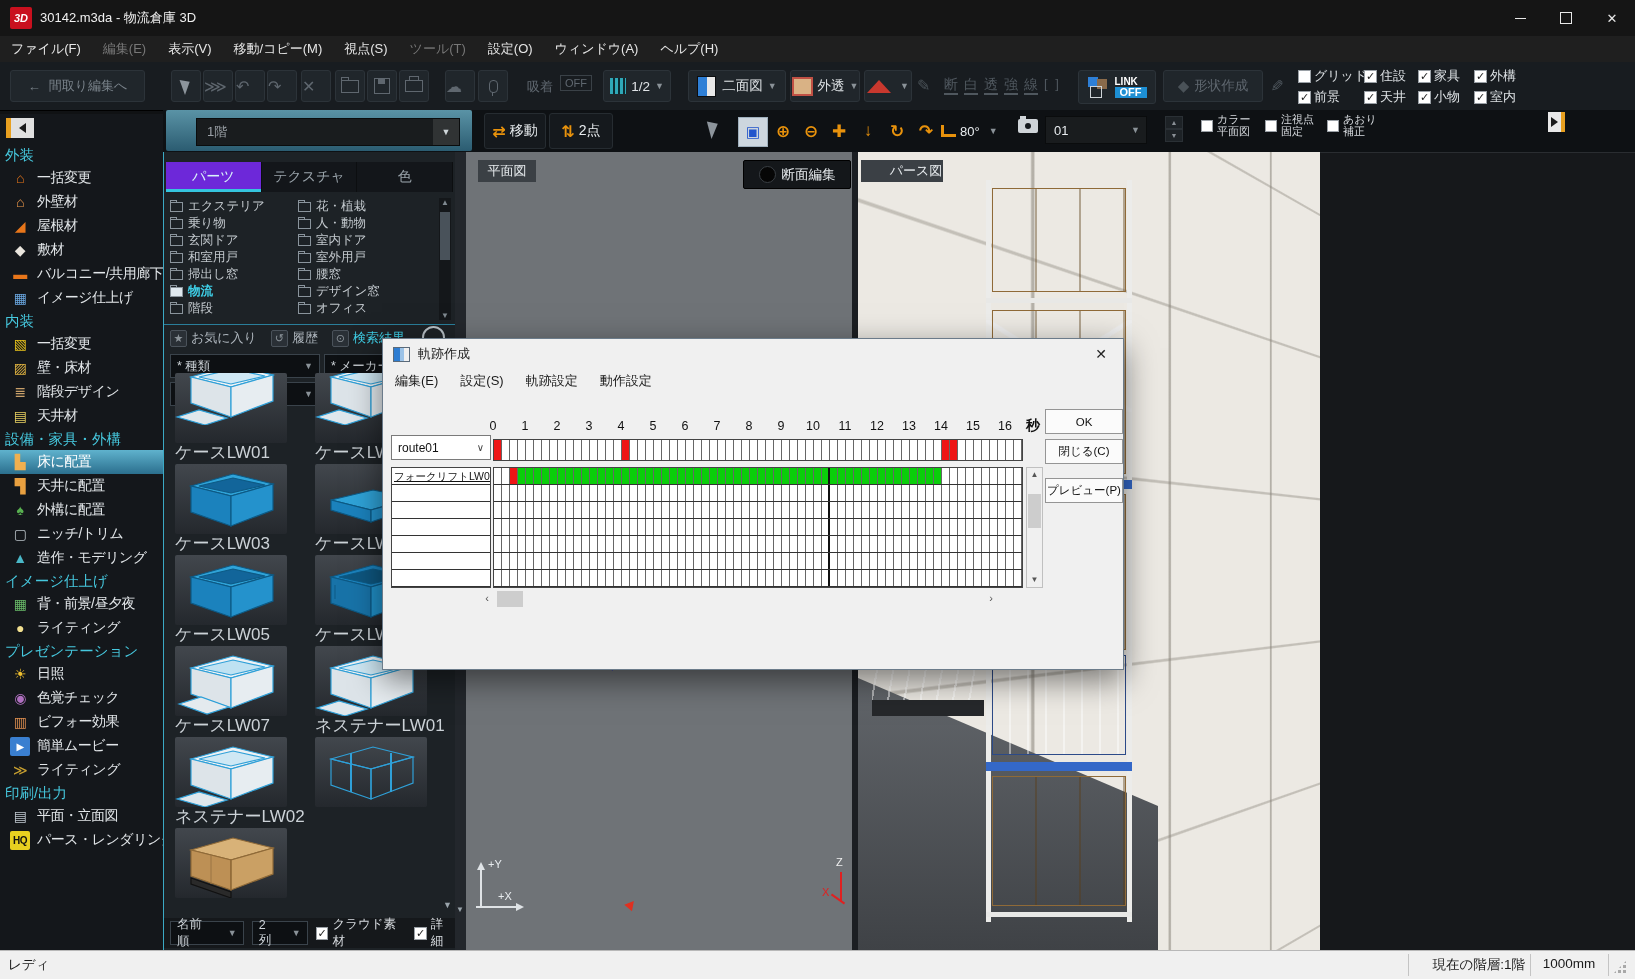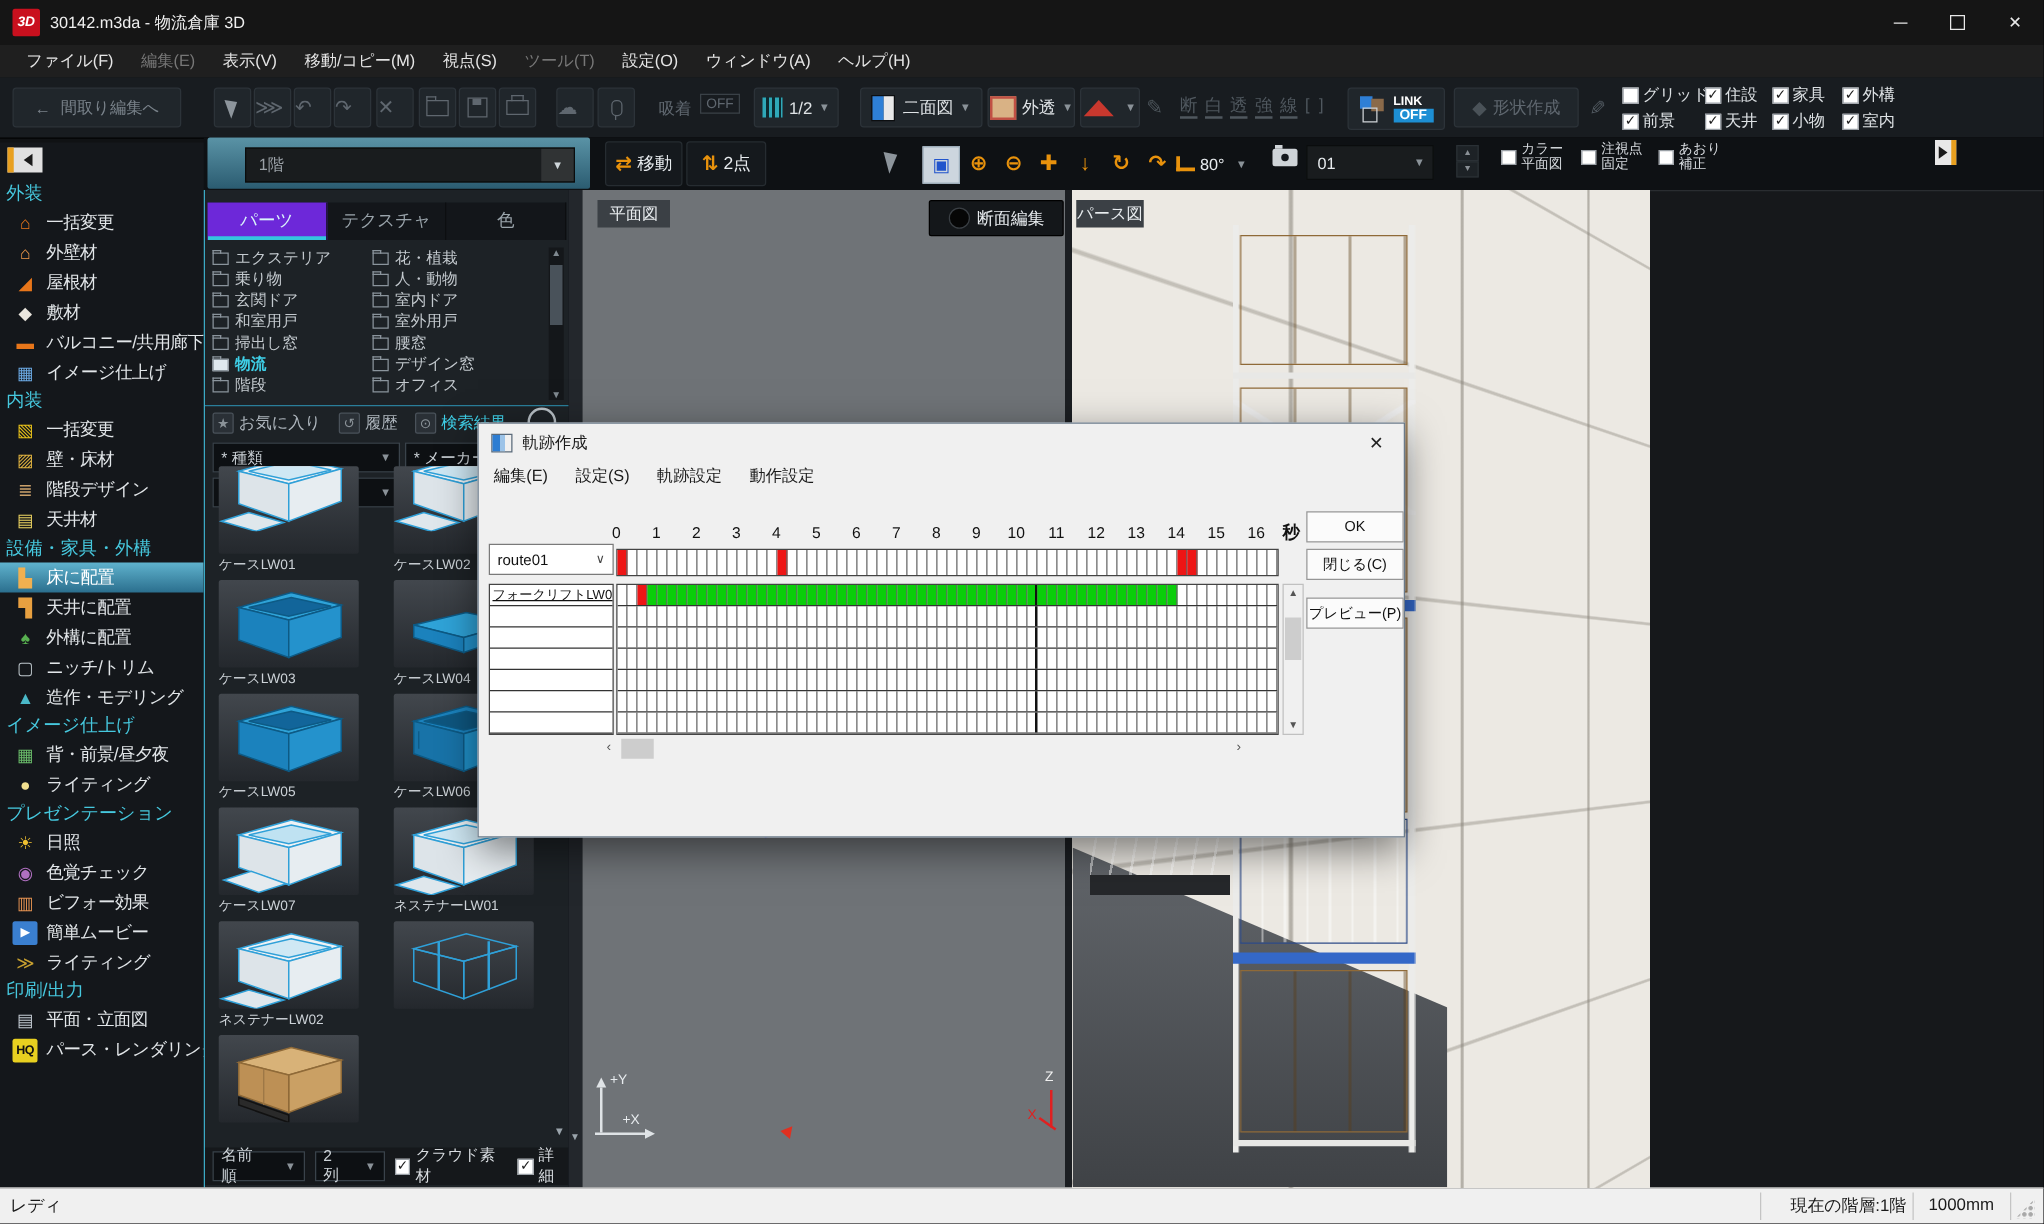--- a/index.html
+++ b/index.html
@@ -9,21 +9,21 @@
   #titlebar{position:absolute;left:0;top:0;width:1635px;height:36px;background:#151515;}
   #appicon{position:absolute;left:10px;top:7px;width:22px;height:22px;background:#c9101e;border-radius:2px;
            color:#fff;font-weight:bold;font-style:italic;font-size:11px;display:flex;align-items:center;justify-content:center;}
   #wintitle{position:absolute;left:40px;top:0;height:36px;line-height:36px;color:#f0f0f0;font-size:13px;}
   .winbtn{position:absolute;top:0;width:46px;height:36px;display:flex;align-items:center;justify-content:center;color:#e8e8e8;}
   #btn-min{left:1497px}#btn-max{left:1543px}#btn-close{left:1589px}
   .glyph-min{width:11px;height:1px;background:#e8e8e8;display:block;}
   .glyph-max{width:10px;height:10px;border:1px solid #e8e8e8;display:block;}
   .glyph-close{font-size:13px;}
   
-  #menubar{position:absolute;left:0;top:36px;width:1635px;height:26px;background:#1f1f1f;display:flex;align-items:center;padding-left:10px;box-sizing:border-box;}
+  #menubar{position:absolute;left:0;top:36px;width:1635px;height:26px;background:#1f1f1f;display:flex;align-items:center;box-sizing:border-box;}
   .menu-item{color:#e6e6e6;font-size:13px;padding:0 11px;}
   .menu-item.dis{color:#777;}
   
   #toolbar1{position:absolute;left:0;top:62px;width:1635px;height:48px;background:#181c20;border-bottom:1px solid #000;}
   .t1btn{position:absolute;top:8px;height:32px;background:#20262b;border:1px solid #2c3339;border-radius:3px;
          display:flex;align-items:center;justify-content:center;color:#656d75;box-sizing:border-box;}
   #btn-madori{left:10px;width:135px;font-size:13px;color:#79828a;gap:8px;}
   .t1icon{width:30px;font-size:16px;color:#5f676f;}
   .csstri{width:0;height:0;border-left:9px solid #8d959c;border-top:5px solid transparent;border-bottom:11px solid transparent;transform:rotate(-20deg);}
   .i-folder{width:16px;height:11px;border:1px solid #5f676f;position:relative;}
@@ -106,21 +106,21 @@
   #pcat-scroll .a{position:absolute;left:0;width:12px;font-size:8px;color:#808archive;color:#7f8archive;color:#7f8990;text-align:center;}
   #ltabs{position:absolute;left:0px;top:172px;right:0;height:26px;border-top:1px solid #2a7e9a;display:flex;align-items:center;padding-left:6px;gap:14px;}
   .ltab{display:flex;align-items:center;gap:4px;color:#aeb6bd;font-size:13px;}
   .ltab .lic{font-size:11px;color:#8a9298;border:1px solid #4a525a;background:#2a3036;width:15px;height:15px;display:inline-flex;align-items:center;justify-content:center;border-radius:2px;}
   .ltab.on{color:#3fd0e8;}
   #searchbtn{position:absolute;right:10px;top:174px;width:19px;height:19px;border-radius:50%;border:2px solid #b8c0c6;}
   .pdrop{position:absolute;height:24px;background:#0d1013;border:1px solid #3a434b;color:#ccd2d7;font-size:12.5px;display:flex;align-items:center;box-sizing:border-box;padding:0 6px;justify-content:space-between;}
   #thumbgrid{position:absolute;left:6px;top:221px;width:268px;display:grid;grid-template-columns:1fr 1fr;column-gap:12px;}
   .tcell{height:91px;position:relative;}
   .tthumb{position:absolute;left:5px;top:0;width:112px;height:70px;background:linear-gradient(#42474d,#24282d);border-radius:2px;overflow:hidden;display:flex;align-items:center;justify-content:center;}
-  .tlabel{position:absolute;left:5px;top:71px;height:17px;line-height:17px;color:#ccd2d7;font-size:11px;white-space:nowrap;}
+  .tlabel{position:absolute;left:5px;top:71px;height:17px;line-height:17px;color:#ccd2d7;font-size:17px;white-space:nowrap;}
   #thumb-scroll{position:absolute;right:3px;top:748px;color:#9aa4ab;font-size:9px;}
   #pbottom{position:absolute;left:0;bottom:2px;right:0;height:30px;background:#15181b;display:flex;align-items:center;gap:8px;padding-left:6px;}
   .pbdrop{height:24px;background:#0d1013;border:1px solid #3a434b;color:#ccd2d7;font-size:12.5px;display:flex;align-items:center;box-sizing:border-box;padding:0 6px;gap:10px;}
   .pbchk{display:flex;align-items:center;gap:4px;color:#d8dce0;font-size:12.5px;}
   
   #gutter1{position:absolute;left:455px;top:152px;width:11px;height:798px;background:#23272c;}
   #gutter1 .g-ar{position:absolute;left:1px;top:753px;color:#9aa4ab;font-size:8px;}
   #plan{position:absolute;left:466px;top:152px;width:386px;height:798px;background:#6f7377;overflow:hidden;}
   .viewlabel{position:absolute;background:#3b4045;color:#e8ecef;font-size:13px;display:flex;align-items:center;justify-content:center;}
   #plan-label{left:12px;top:8px;width:58px;height:22px;}
@@ -133,21 +133,21 @@
   #plan-axis{position:absolute;left:2px;top:704px;width:60px;height:60px;color:#e8ecef;font-size:11px;}
   #plan-axis .vy{position:absolute;left:12px;top:14px;width:2px;height:36px;background:#dfe3e6;}
   #plan-axis .vx{position:absolute;left:8px;top:50px;width:40px;height:2px;background:#dfe3e6;}
   #plan-axis .ay{position:absolute;left:9px;top:6px;width:0;height:0;border-bottom:8px solid #dfe3e6;border-left:4px solid transparent;border-right:4px solid transparent;}
   #plan-axis .ax{position:absolute;left:48px;top:47px;width:0;height:0;border-left:8px solid #dfe3e6;border-top:4px solid transparent;border-bottom:4px solid transparent;}
   #plan-axis .ly{position:absolute;left:20px;top:2px;}
   #plan-axis .lx{position:absolute;left:30px;top:34px;}
   #plan-red{position:absolute;left:160px;top:748px;width:0;height:0;border-left:5px solid transparent;border-right:5px solid transparent;border-bottom:9px solid #e03020;transform:rotate(40deg);}
   #gutter2{position:absolute;left:852px;top:152px;width:6px;height:798px;background:#1b1e22;}
   #pers{position:absolute;left:858px;top:152px;width:462px;height:798px;background:#84888d;overflow:hidden;}
-  #pers-label{left:3px;top:8px;width:54px;height:22px;z-index:5;}
+  #pers-label{left:3px;top:8px;width:54px;height:22px;z-index:5;padding-left:28px;}
   .wall{position:absolute;right:-70px;top:-150px;width:640px;height:1130px;background-color:#ece9e3;
      background-image:repeating-linear-gradient(to right,rgba(135,130,120,.55) 0 2px,transparent 2px 96px),
                       repeating-linear-gradient(to bottom,rgba(135,130,120,.40) 0 2px,transparent 2px 126px);
      transform:perspective(700px) rotateY(52deg);transform-origin:100% 50%;
      box-shadow:inset 60px 0 80px rgba(70,70,78,.30);}
   .floor{position:absolute;left:0;bottom:0;width:300px;height:320px;background:linear-gradient(#686c71,#3f4246);clip-path:polygon(0 15%,100% 55%,100% 100%,0 100%);}
   .rack{position:absolute;left:128px;top:28px;width:146px;height:742px;}
   .post{position:absolute;top:0;bottom:0;width:5px;background:#ececea;}
   .beamw{position:absolute;left:0;right:0;height:5px;background:#e8e8e6;}
   .beamb{position:absolute;left:0;right:0;height:9px;background:#3468c8;}

